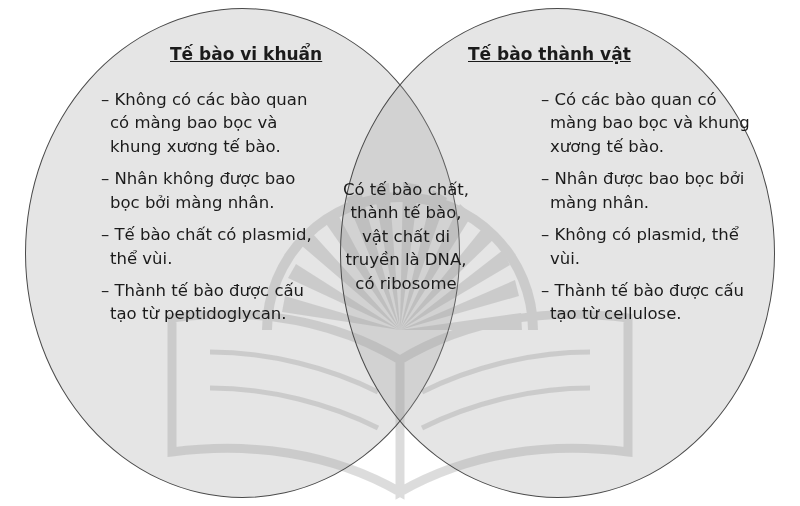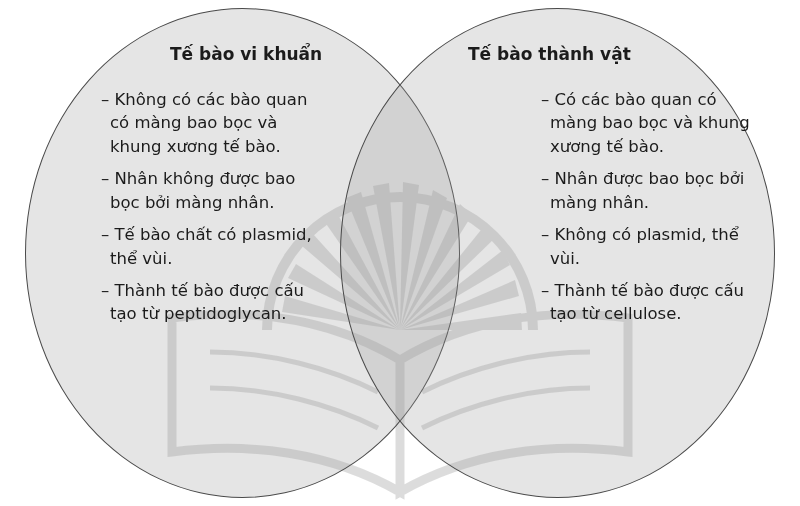--- a/index.html
+++ b/index.html
@@ -47,20 +47,21 @@
     background: rgba(160,160,160,0.27);
   }
 
   
   .venn-title {
     position: absolute;
     font-weight: bold;
     font-size: 17px;
     color: #1b1b1b;
     white-space: nowrap;
+    text-decoration: underline;
   }
   .title-left  { left: 170px; top: 44px; }
   .title-right { left: 468px; top: 44px; }
 
   
   .col {
     position: absolute;
     font-size: 16.5px;
     line-height: 1.42;
     color: #1b1b1b;
@@ -141,14 +142,21 @@
     <p class="item">– Thành tế bào được cấu tạo từ peptidoglycan.</p>
   </div>
 
   <div class="col col-right">
     <p class="item">– Có các bào quan có màng bao bọc và khung xương tế bào.</p>
     <p class="item">– Nhân được bao bọc bởi màng nhân.</p>
     <p class="item">– Không có plasmid, thể vùi.</p>
     <p class="item">– Thành tế bào được cấu tạo từ cellulose.</p>
   </div>
 
+  <div class="col col-center">
+    <p class="center-line">Có tế bào chất,</p>
+    <p class="center-line">thành tế bào,</p>
+    <p class="center-line">vật chất di</p>
+    <p class="center-line">truyền là DNA,</p>
+    <p class="center-line">có ribosome</p>
+  </div>
 
 </div>
 
 </body></html>

